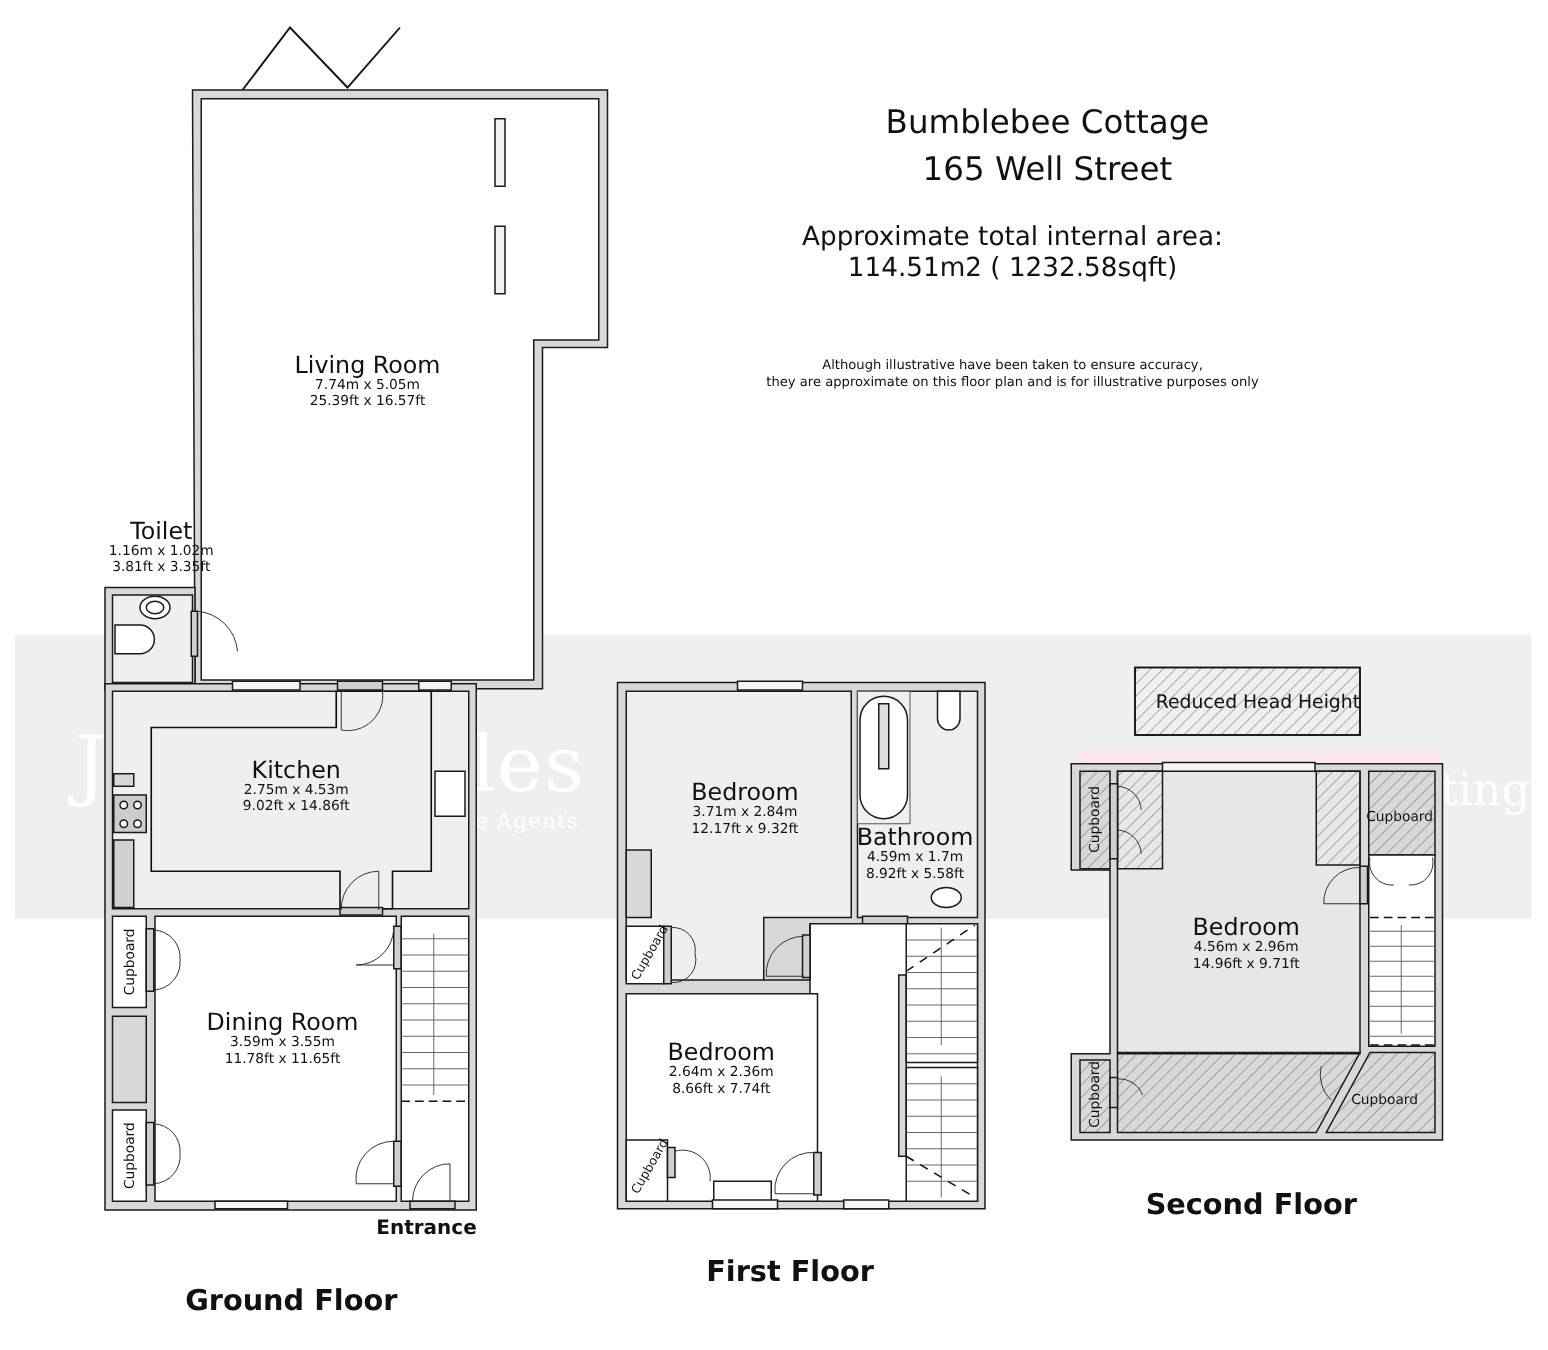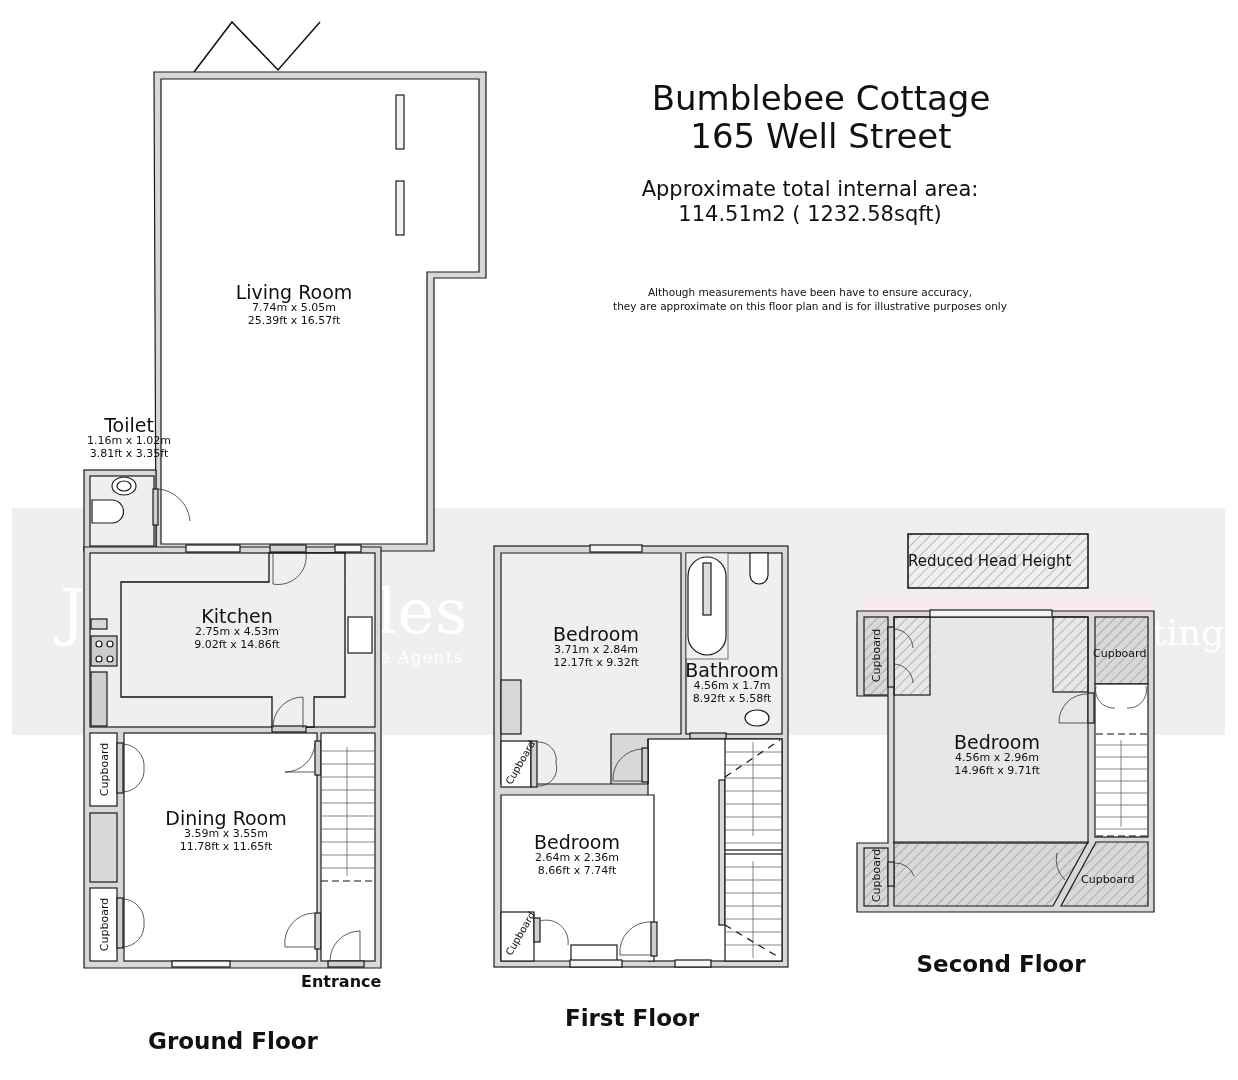--- a/index.html
+++ b/index.html
@@ -4,31 +4,31 @@
 <style>
   html, body { margin: 0; padding: 0; background: #ffffff; }
   body { width: 1238px; height: 1080px; position: relative; overflow: hidden;
          font-family: "DejaVu Sans", sans-serif; color: #111; }
   .band { position: absolute; left: 12px; top: 508px; width: 1213px; height: 227px; background: #efefef; }
   .pink { position: absolute; left: 862px; top: 600px; width: 290px; height: 58px; background: #fbe9ee; }
   .wm1 { position: absolute; left: 60px; top: 575px; font-family: "DejaVu Serif", serif; font-size: 62px; color: #ffffff; letter-spacing: 1px; white-space: nowrap; }
   .wm2 { position: absolute; left: 330px; top: 647px; font-family: "DejaVu Serif", serif; font-size: 17px; color: #ffffff; white-space: nowrap; letter-spacing: 1px; }
   .wm3 { position: absolute; left: 940px; top: 612px; font-family: "DejaVu Serif", serif; font-size: 36px; color: #ffffff; white-space: nowrap; }
   svg.plan { position: absolute; left: 0; top: 0; }
-  .title { position: absolute; left: 571px; width: 500px; text-align: center; font-size: 34px; line-height: 38px; white-space: nowrap; }
+  .title { position: absolute; left: 588px; width: 500px; text-align: center; font-size: 26px; line-height: 38px; white-space: nowrap; }
   .area { position: absolute; left: 560px; width: 500px; text-align: center; font-size: 21px; line-height: 26px; white-space: nowrap; }
   .disc { position: absolute; left: 560px; width: 500px; text-align: center; font-size: 10.5px; line-height: 14px; white-space: nowrap; }
   .room { position: absolute; text-align: center; white-space: nowrap; transform: translateX(-50%); }
   .room .nm { font-size: 19px; line-height: 18px; }
   .room .dm { font-size: 11px; line-height: 13px; }
   .lbl { position: absolute; white-space: nowrap; font-size: 11px; }
   .vert { transform: rotate(-90deg); transform-origin: center; }
   .floor { position: absolute; font-weight: bold; font-size: 23px; white-space: nowrap; transform: translateX(-50%); }
   .entrance { position: absolute; font-weight: bold; font-size: 16px; white-space: nowrap; }
-  .rhh { position: absolute; left: 908px; top: 534px; width: 180px; height: 54px; line-height: 54px; text-align: left; font-size: 15px; }
+  .rhh { position: absolute; left: 908px; top: 534px; width: 180px; height: 54px; line-height: 54px; text-align: right; font-size: 15px; }
 </style>
 </head>
 <body>
 
 <div class="band"></div>
 <div class="pink"></div>
 <div class="wm1">Jack Charles</div>
 <div class="wm2">Estate Agents</div>
 <div class="wm3">Sales &amp; Lettings</div>
 
@@ -214,21 +214,21 @@
     <rect x="888" y="862" width="6" height="24" fill="#cfcfcf"></rect>
     <path d="M894,863 A20,20 0 0 1 914,876 " fill="none" stroke="#333" stroke-width="0.8"></path>
     <path d="M1057,853 A28,28 0 0 0 1065,880" fill="none" stroke="#333" stroke-width="0.8"></path>
   </g>
 </svg>
 
 <div class="title" style="top:79px;">Bumblebee Cottage</div>
 <div class="title" style="top:117px;">165 Well Street</div>
 <div class="area" style="top:176px;">Approximate total internal area:</div>
 <div class="area" style="top:201px;">114.51m2 ( 1232.58sqft)</div>
-<div class="disc" style="top:285px;">Although measurements have been have to ensure accuracy,</div>
+<div class="disc" style="top:285px;">Although illustrative have been taken to ensure accuracy,</div>
 <div class="disc" style="top:299px;">they are approximate on this floor plan and is for illustrative purposes only</div>
 
 <div class="room" style="left:294px; top:283px;">
   <div class="nm">Living Room</div>
   <div class="dm">7.74m x 5.05m</div>
   <div class="dm">25.39ft x 16.57ft</div>
 </div>
 <div class="room" style="left:107px; top:416px;margin-left:22px;">
   <div class="nm">Toilet</div>
   <div class="dm">1.16m x 1.02m</div>
@@ -249,21 +249,21 @@
 <div class="entrance" style="left:301px; top:972px;">Entrance</div>
 <div class="floor" style="left:233px; top:988px;margin-top:40px;">Ground Floor</div>
 
 <div class="room" style="left:596px; top:625px;">
   <div class="nm">Bedroom</div>
   <div class="dm">3.71m x 2.84m</div>
   <div class="dm">12.17ft x 9.32ft</div>
 </div>
 <div class="room" style="left:732px; top:661px;">
   <div class="nm">Bathroom</div>
-  <div class="dm">4.56m x 1.7m</div>
+  <div class="dm">4.59m x 1.7m</div>
   <div class="dm">8.92ft x 5.58ft</div>
 </div>
 <div class="room" style="left:577px; top:833px;">
   <div class="nm">Bedroom</div>
   <div class="dm">2.64m x 2.36m</div>
   <div class="dm">8.66ft x 7.74ft</div>
 </div>
 <div class="lbl" style="left:496px; top:757px; font-size:10px; transform:rotate(-60deg);">Cupboard</div>
 <div class="lbl" style="left:496px; top:928px; font-size:10px; transform:rotate(-60deg);">Cupboard</div>
 <div class="floor" style="left:632px; top:1005px;">First Floor</div>

